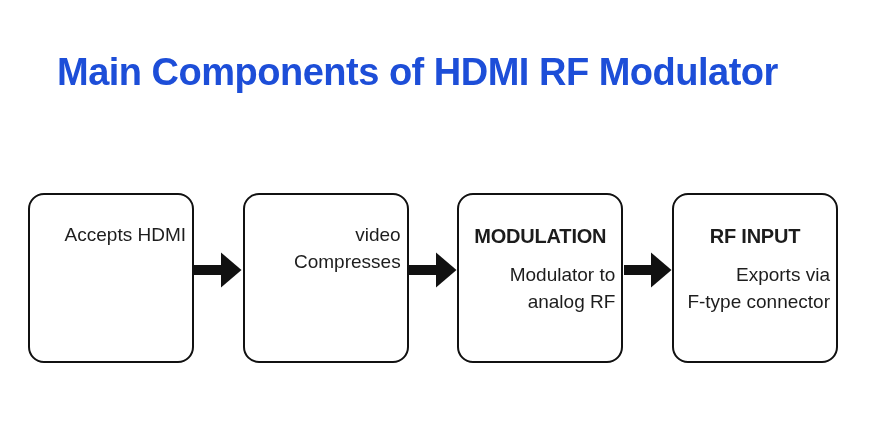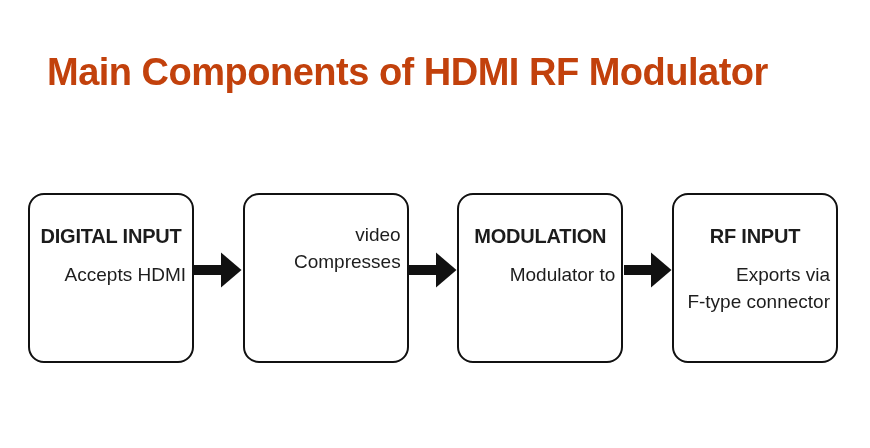--- a/index.html
+++ b/index.html
@@ -10,28 +10,28 @@
   .canvas {
     position: relative;
     width: 870px;
     height: 448px;
     background: #ffffff;
     font-family: "Liberation Sans", sans-serif;
     overflow: hidden;
   }
   .page-title {
     position: absolute;
-    left: 47px;
+    left: 57px;
     top: 52px;
     margin: 0;
     font-size: 38px;
     line-height: 40px;
     font-weight: 700;
     letter-spacing: -0.5px;
-    color: #c2410c;
+    color: #1d4ed8;
     white-space: nowrap;
   }
   .flow {
     position: absolute;
     left: 28px;
     top: 193px;
     width: 810px;
     display: flex;
     align-items: flex-start;
     justify-content: space-between;
@@ -76,21 +76,20 @@
 </head>
 <body>
 
 <div class="canvas">
 
   <h1 class="page-title">Main Components of HDMI RF Modulator</h1>
 
   <div class="flow">
 
     <div class="step-box">
-      <div class="step-title">DIGITAL INPUT</div>
       <div class="step-desc">
         <span>Accepts HDMI</span>
       </div>
     </div>
 
     <svg class="arrow" viewBox="0 0 48 36" xmlns="http://www.w3.org/2000/svg">
       <rect x="0" y="13" width="29" height="10" fill="#111111"></rect>
       <polygon points="27,0.5 47.5,18 27,35.5" fill="#111111"></polygon>
     </svg>
 
@@ -103,20 +102,21 @@
 
     <svg class="arrow" viewBox="0 0 48 36" xmlns="http://www.w3.org/2000/svg">
       <rect x="0" y="13" width="29" height="10" fill="#111111"></rect>
       <polygon points="27,0.5 47.5,18 27,35.5" fill="#111111"></polygon>
     </svg>
 
     <div class="step-box">
       <div class="step-title">MODULATION</div>
       <div class="step-desc">
         <span>Modulator to</span>
+        <span>analog RF</span>
       </div>
     </div>
 
     <svg class="arrow" viewBox="0 0 48 36" xmlns="http://www.w3.org/2000/svg">
       <rect x="0" y="13" width="29" height="10" fill="#111111"></rect>
       <polygon points="27,0.5 47.5,18 27,35.5" fill="#111111"></polygon>
     </svg>
 
     <div class="step-box">
       <div class="step-title">RF INPUT</div>

